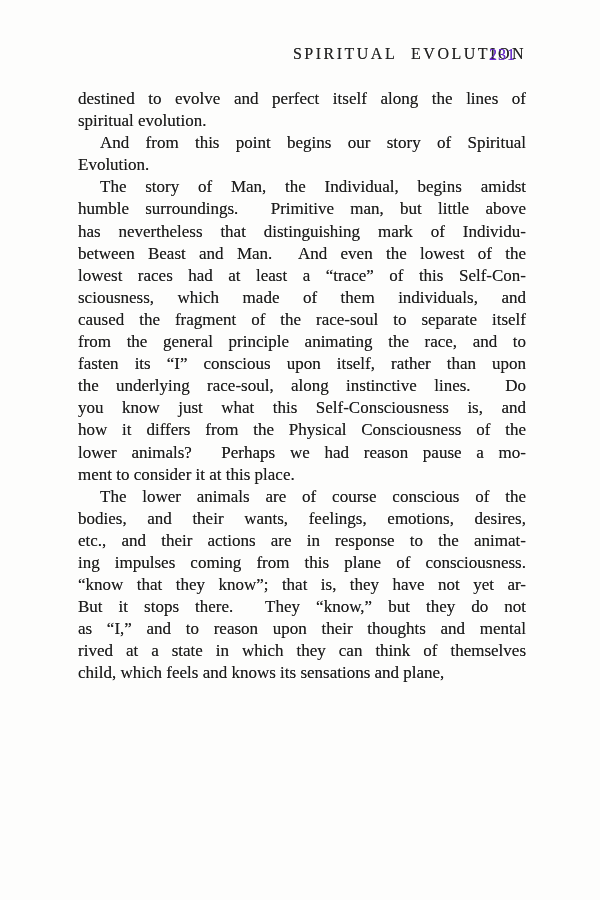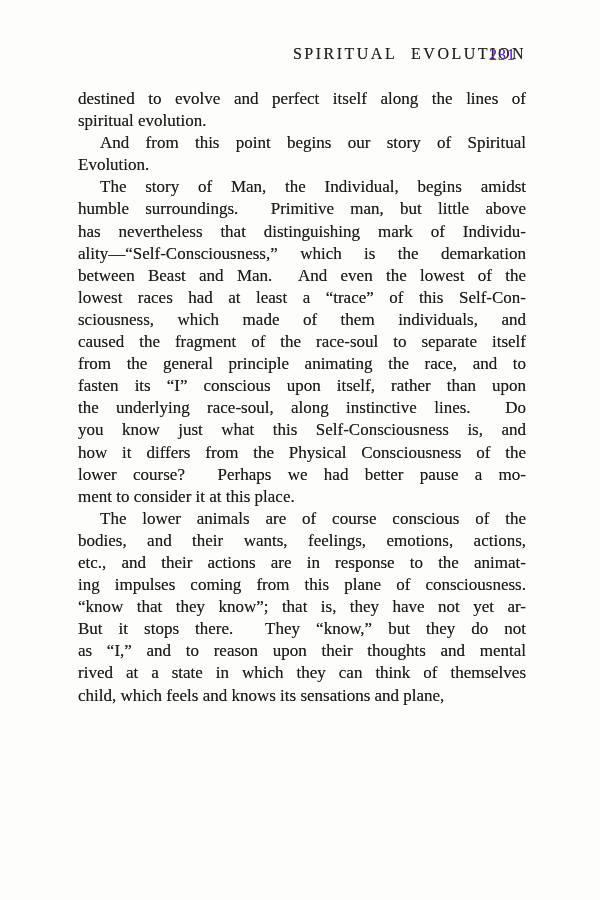--- a/index.html
+++ b/index.html
@@ -77,37 +77,36 @@
 
     <div>
       <div class="line indent">And from this point begins our story of Spiritual</div>
       <div class="line last">Evolution.</div>
     </div>
 
     <div>
       <div class="line indent">The story of Man, the Individual, begins amidst</div>
       <div class="line">humble surroundings.  Primitive man, but little above</div>
       <div class="line">has nevertheless that distinguishing mark of Individu-</div>
-      <div class="line">ality—“Self-Consciousness,” which is the demarkation</div>
       <div class="line">between Beast and Man.  And even the lowest of the</div>
       <div class="line">lowest races had at least a “trace” of this Self-Con-</div>
       <div class="line">sciousness, which made of them individuals, and</div>
       <div class="line">caused the fragment of the race-soul to separate itself</div>
       <div class="line">from the general principle animating the race, and to</div>
       <div class="line">fasten its “I” conscious upon itself, rather than upon</div>
       <div class="line">the underlying race-soul, along instinctive lines.  Do</div>
       <div class="line">you know just what this Self-Consciousness is, and</div>
       <div class="line">how it differs from the Physical Consciousness of the</div>
-      <div class="line">lower course?  Perhaps we had better pause a mo-</div>
+      <div class="line">lower animals?  Perhaps we had reason pause a mo-</div>
       <div class="line last">ment to consider it at this place.</div>
     </div>
 
     <div>
       <div class="line indent">The lower animals are of course conscious of the</div>
-      <div class="line">bodies, and their wants, feelings, emotions, actions,</div>
+      <div class="line">bodies, and their wants, feelings, emotions, desires,</div>
       <div class="line">etc., and their actions are in response to the animat-</div>
       <div class="line">ing impulses coming from this plane of consciousness.</div>
       <div class="line">“know that they know”; that is, they have not yet ar-</div>
       <div class="line">But it stops there.  They “know,” but they do not</div>
       <div class="line">as “I,” and to reason upon their thoughts and mental</div>
       <div class="line">rived at a state in which they can think of themselves</div>
       <div class="line last">child, which feels and knows its sensations and plane,</div>
     </div>
 
   </div>

